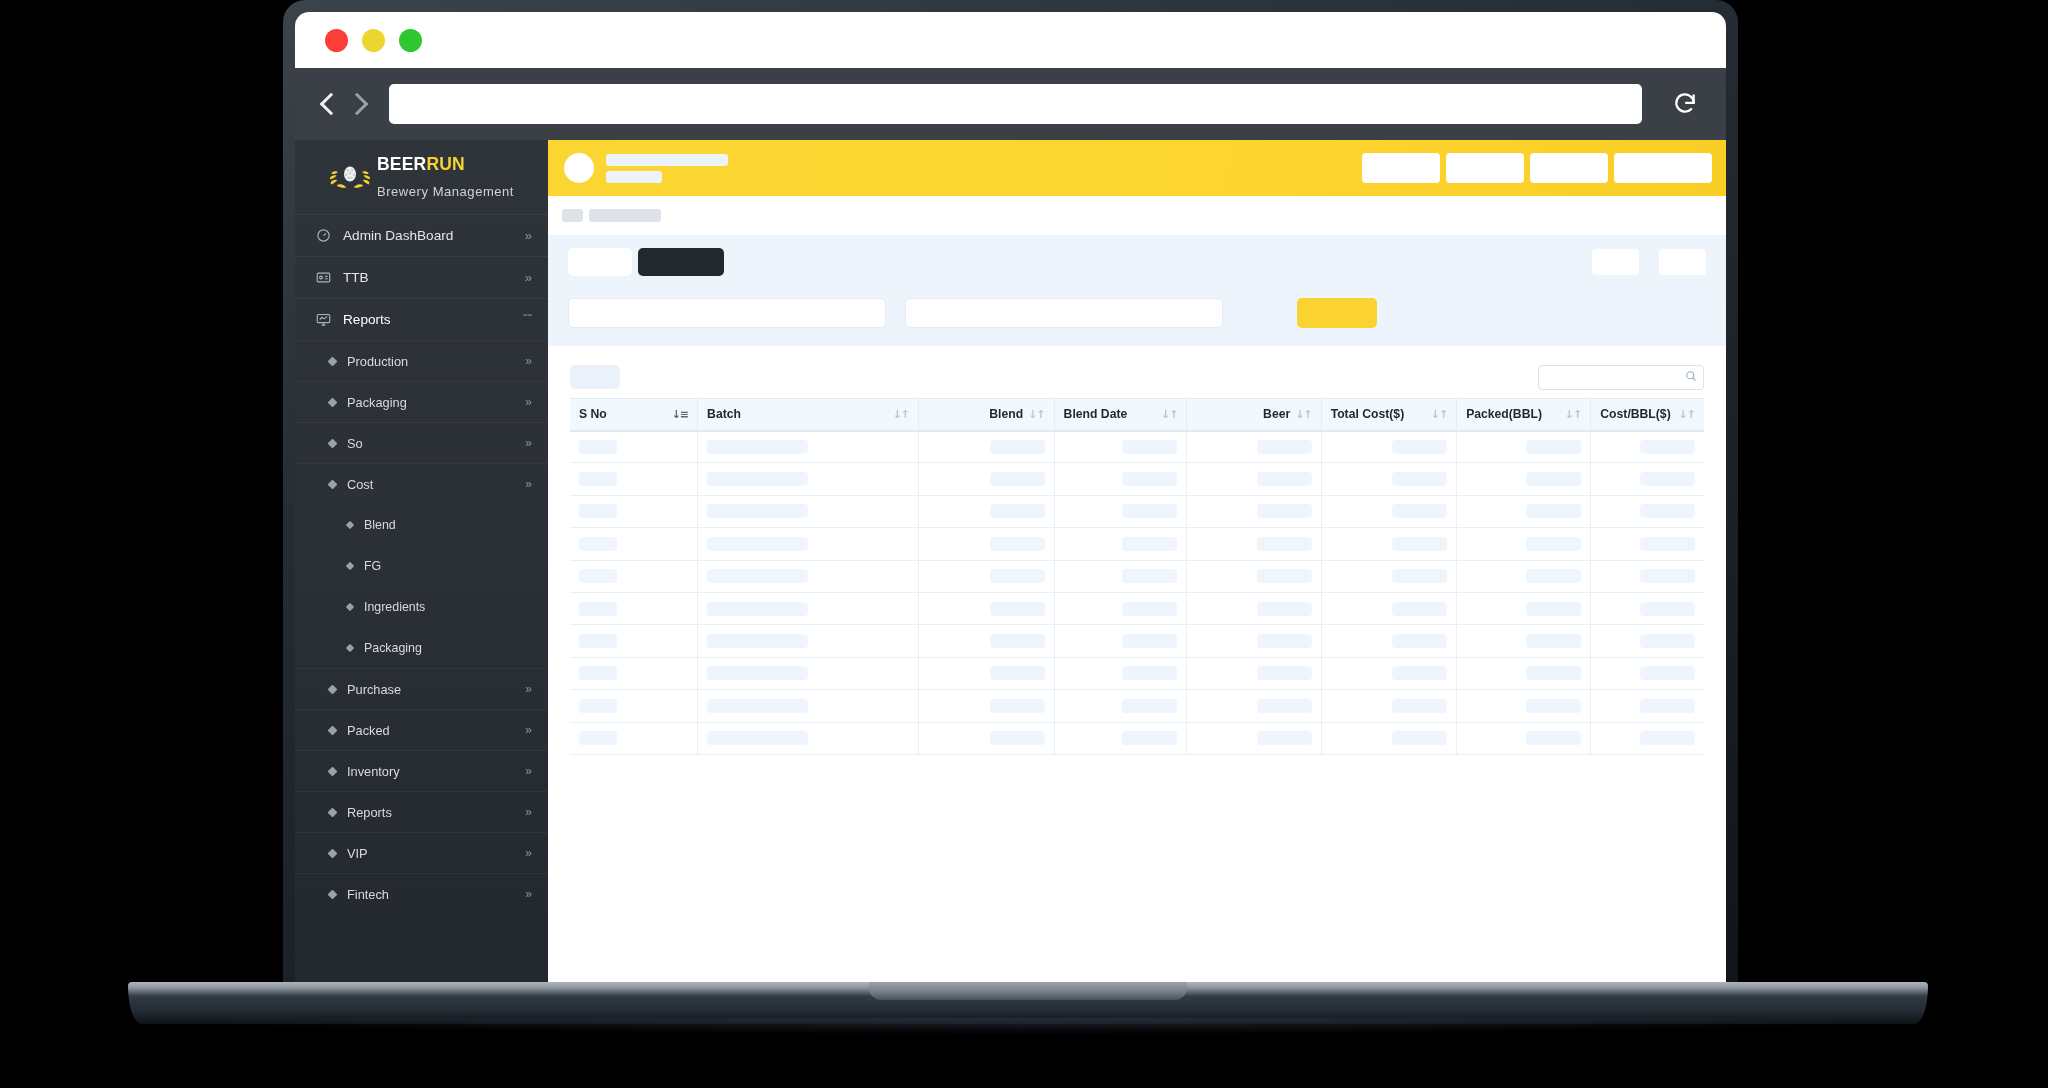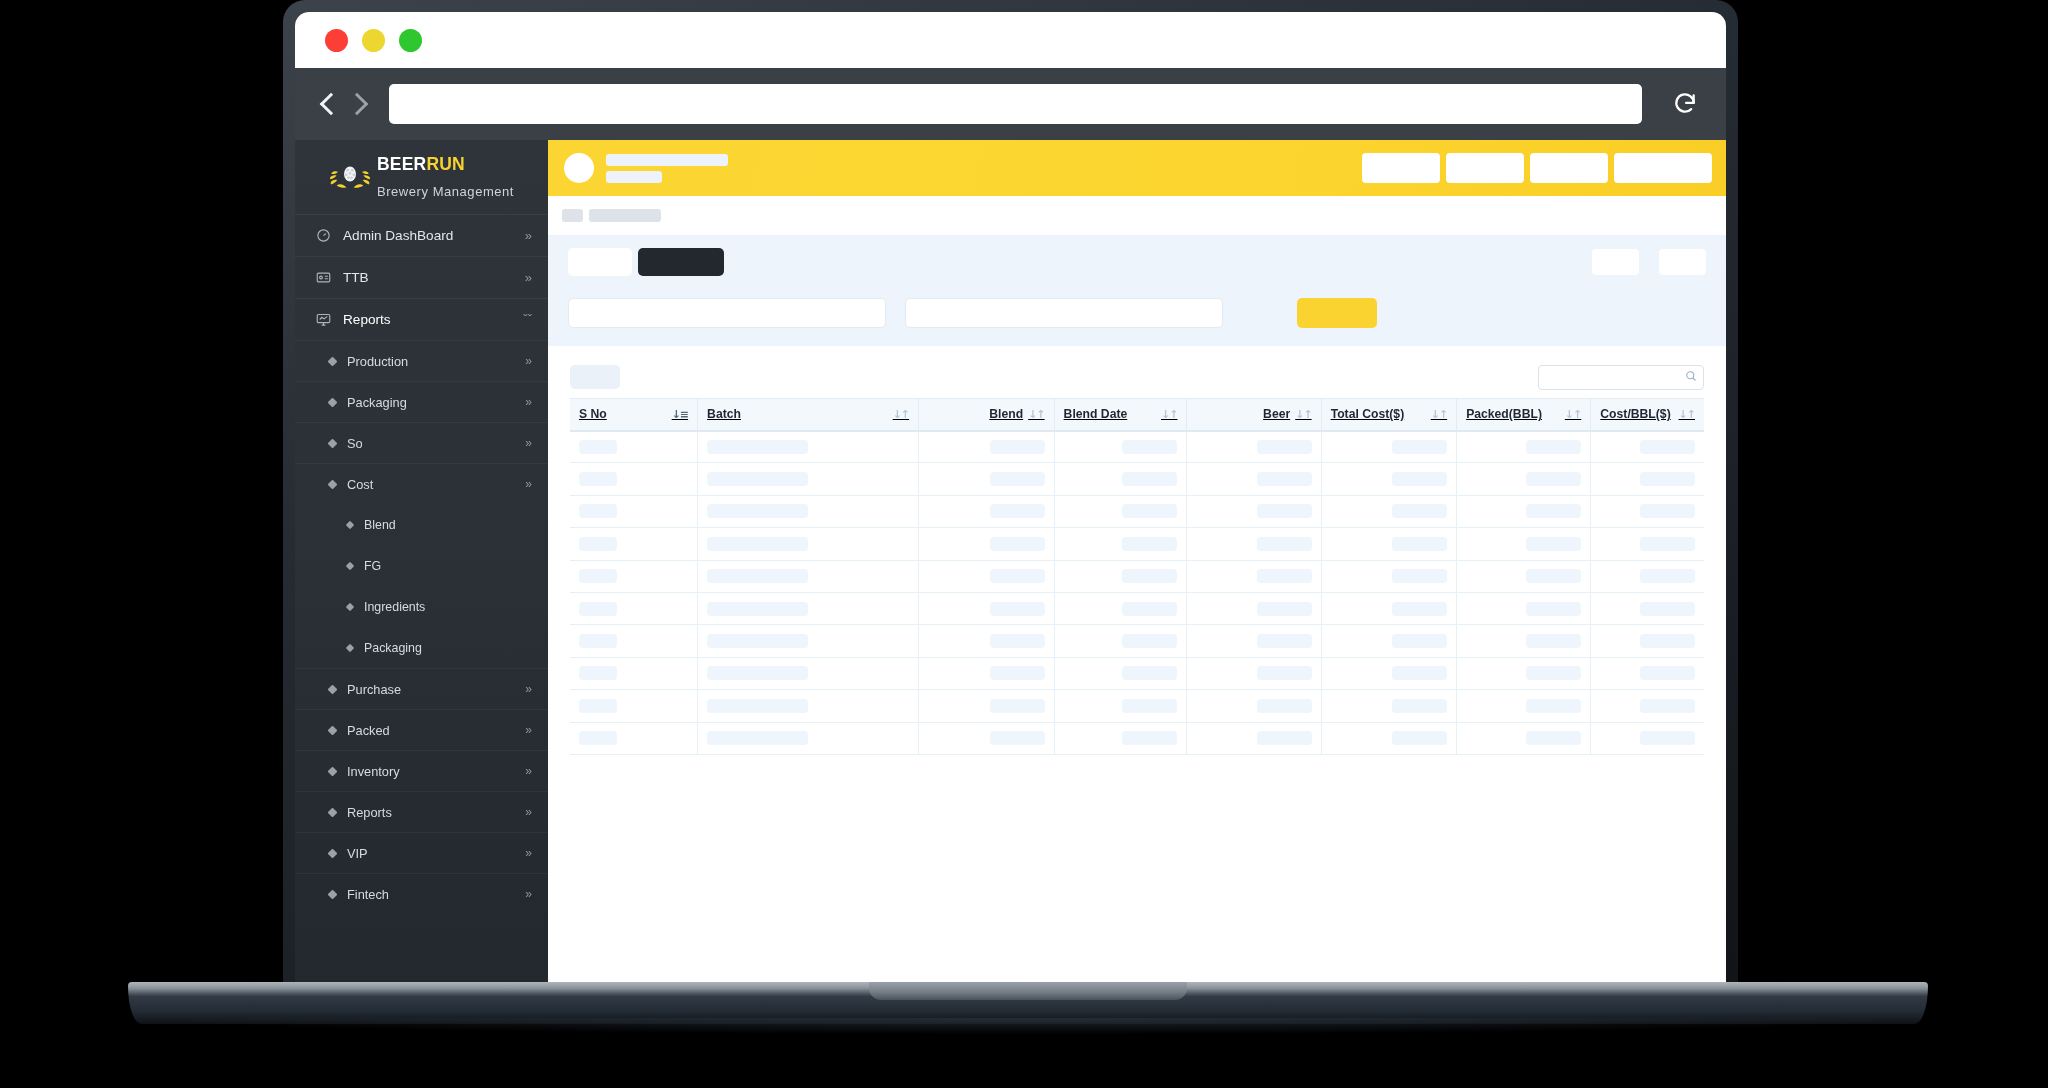--- a/index.html
+++ b/index.html
@@ -185,21 +185,20 @@
   .bullet.sm { width: 6px; height: 6px; flex: 0 0 6px; }
   .nav-sub .nav-arrow { color: #8e959c; font-size: 12px; margin-left: auto; }
 
   
   #content-col {
     flex: 1;
     display: flex;
     flex-direction: column;
     background: #0c4a6e;
     overflow: hidden;
-    text-decoration: underline;
   }
 
   
   #app-header {
     height: 56px;
     background: linear-gradient(100deg, #fbd633 0%, #fcd62f 55%, #f9ce26 100%);
     display: flex;
     align-items: center;
     padding: 0 14px 0 16px;
     gap: 12px;

